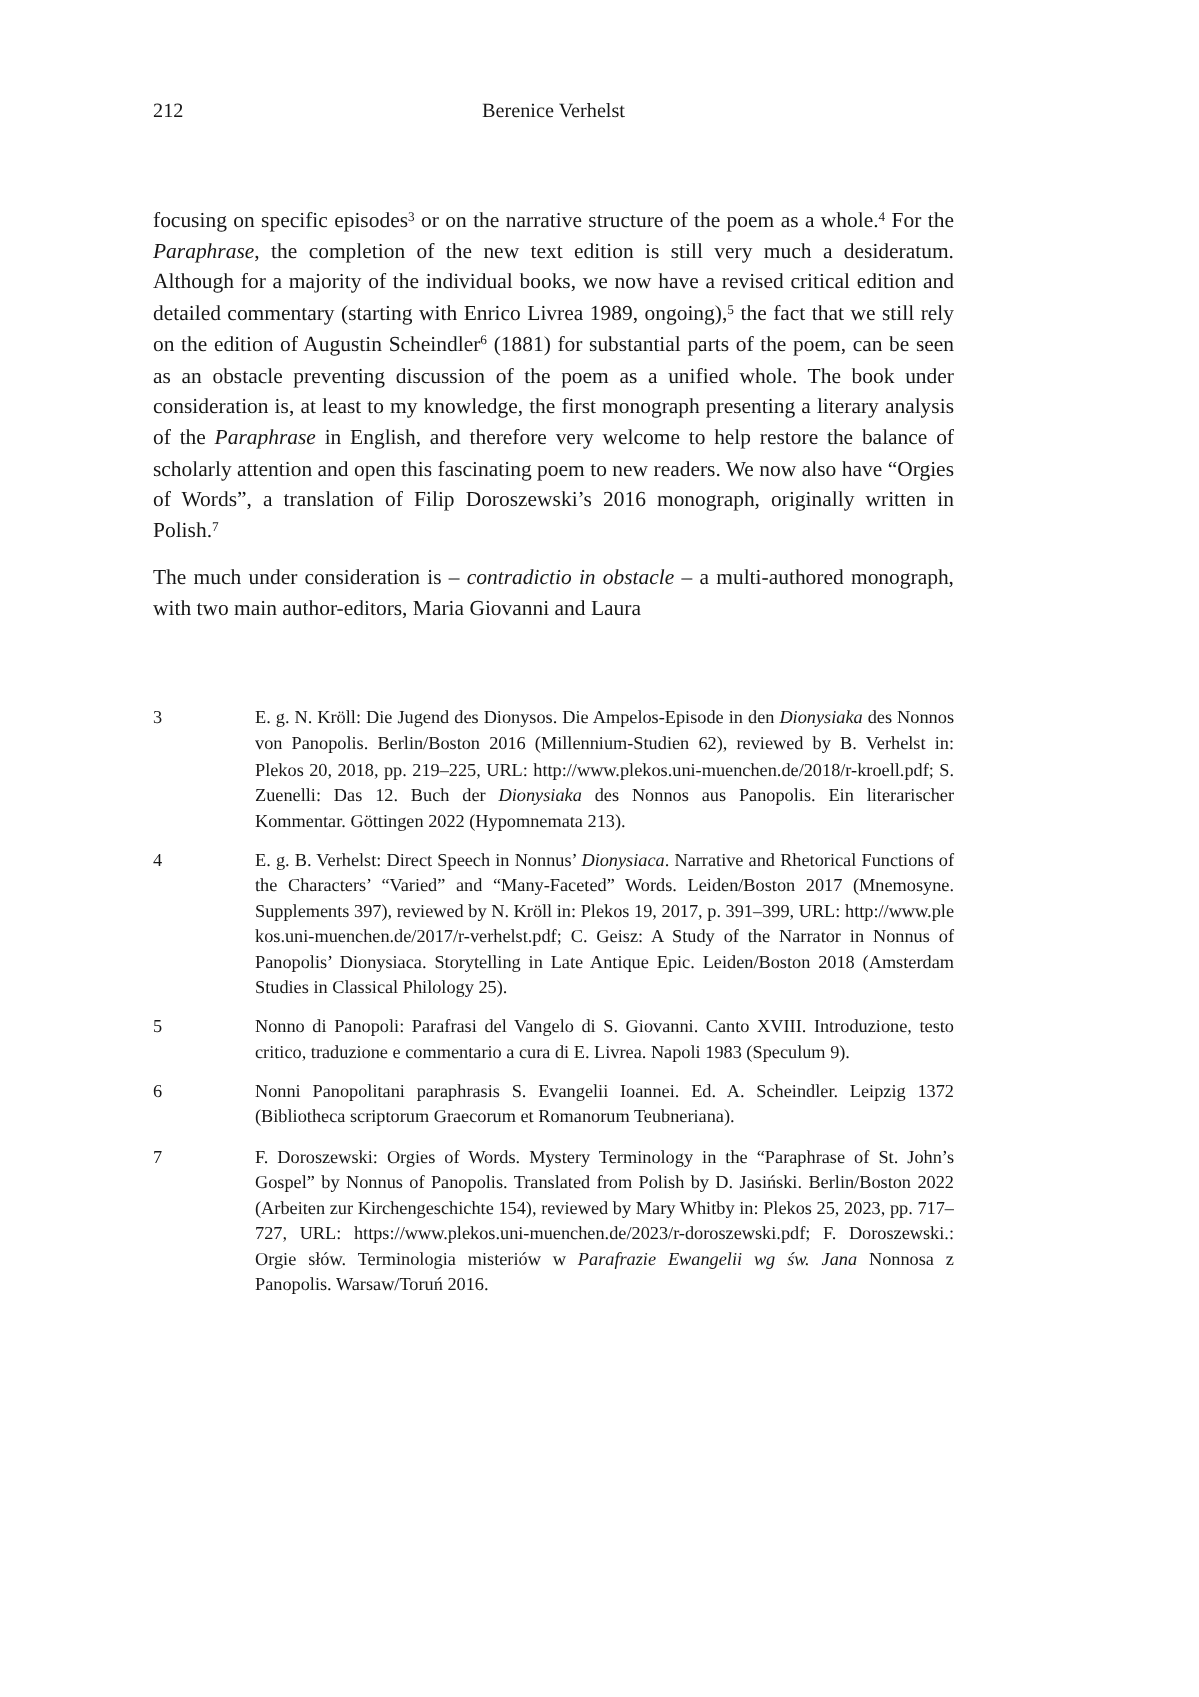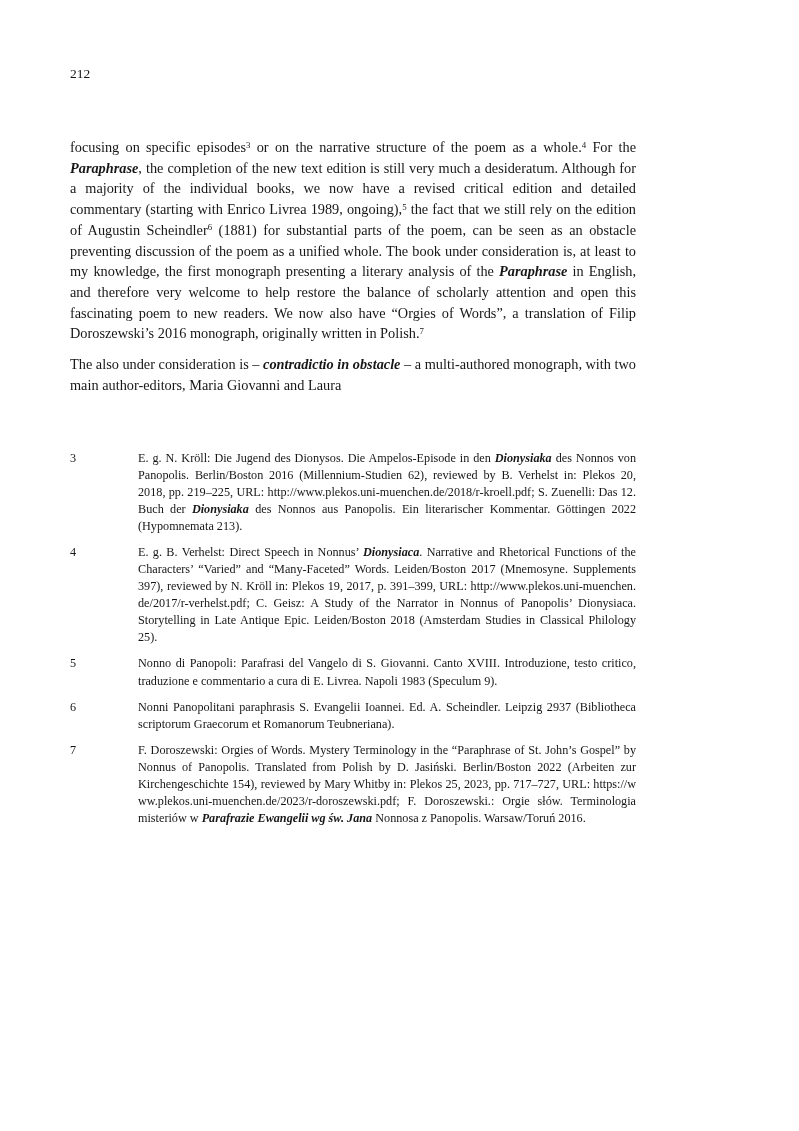--- a/index.html
+++ b/index.html
@@ -4,63 +4,64 @@
 <style>
   * { margin: 0; padding: 0; box-sizing: border-box; }
   html, body { background: #ffffff; }
   body {
     width: 799px;
     height: 1131px;
     font-family: "Liberation Serif", "DejaVu Serif", serif;
     color: #161616;
     overflow: hidden;
   }
-  .page { padding: 66px 163px 0 70px; width: 799px; height: 1131px; }
+  .page { padding: 66px 163px 0 102px; width: 799px; height: 1131px; }
   .running-header { position: relative; font-size: 13.5px; height: 19px; }
   .page-number { position: absolute; left: 0; top: 0; }
   .header-title { display: block; text-align: center; }
   .body-text { margin-top: 52px; font-size: 14.3px; line-height: 1.45; text-align: justify; }
   .para + .para { margin-top: 10px; }
-  .it { font-style: italic; font-weight: bold; }
+  .it { font-style: italic; }
   sup { font-size: 0.62em; vertical-align: baseline; position: relative; top: -0.5em; line-height: 0; }
   .footnotes { margin-top: 54px; font-size: 12.2px; line-height: 1.4; }
   .fn { display: flex; }
   .fn + .fn { margin-top: 9px; }
   .fn-num { width: 36px; flex: 0 0 36px; }
   .fn-text { flex: 1 1 auto; text-align: justify; margin-left: 32px; }
   .url { word-break: break-all; }
 </style>
 </head>
 <body>
 
 <div class="page">
   <header class="running-header">
     <span class="page-number">212</span>
+    <span class="header-title">Berenice Verhelst</span>
   </header>
 
   <main class="body-text">
       <p class="para"><span>focusing on specific episodes</span><sup>3</sup><span> or on the narrative structure of the poem as a whole.</span><sup>4</sup><span> For the </span><span class="it">Paraphrase</span><span>, the completion of the new text edition is still very much a desideratum. Although for a majority of the individual books, we now have a revised critical edition and detailed commentary (starting with Enrico Livrea 1989, ongoing),</span><sup>5</sup><span> the fact that we still rely on the edition of Augustin Scheindler</span><sup>6</sup><span> (1881) for substantial parts of the poem, can be seen as an obstacle preventing discussion of the poem as a unified whole. The book under consideration is, at least to my knowledge, the first monograph presenting a literary analysis of the </span><span class="it">Paraphrase</span><span> in English, and therefore very welcome to help restore the balance of scholarly attention and open this fascinating poem to new readers. We now also have “Orgies of Words”, a translation of Filip Doroszewski’s 2016 monograph, originally written in Polish.</span><sup>7</sup></p>
-      <p class="para"><span>The also under consideration is – </span><span class="it">contradictio in obstacle</span><span> – a multi-authored monograph, with two main author-editors, Maria Giovanni and Laura</span></p>
+      <p class="para"><span>The much under consideration is – </span><span class="it">contradictio in obstacle</span><span> – a multi-authored monograph, with two main author-editors, Maria Giovanni and Laura</span></p>
     </main>
 
   <section class="footnotes">
       <div class="fn">
         <span class="fn-num">3</span>
         <span class="fn-text"><span>E. g. N. Kröll: Die Jugend des Dionysos. Die Ampelos-Episode in den </span><span class="it">Dionysiaka</span><span> des Nonnos von Panopolis. Berlin/Boston 2016 (Millennium-Studien 62), reviewed by B. Verhelst in: Plekos 20, 2018, pp. 219–225, URL: </span><span class="url">http://www.plekos.uni-muenchen.de/2018/r-kroell.pdf</span><span>; S. Zuenelli: Das 12. Buch der </span><span class="it">Dionysiaka</span><span> des Nonnos aus Panopolis. Ein literarischer Kommentar. Göttingen 2022 (Hypomnemata 213).</span></span>
       </div>
       <div class="fn">
         <span class="fn-num">4</span>
         <span class="fn-text"><span>E. g. B. Verhelst: Direct Speech in Nonnus’ </span><span class="it">Dionysiaca</span><span>. Narrative and Rhetorical Functions of the Characters’ “Varied” and “Many-Faceted” Words. Leiden/Boston 2017 (Mnemosyne. Supplements 397), reviewed by N. Kröll in: Plekos 19, 2017, p. 391–399, URL: </span><span class="url">http://www.plekos.uni-muenchen.de/2017/r-verhelst.pdf</span><span>; C. Geisz: A Study of the Narrator in Nonnus of Panopolis’ Dionysiaca. Storytelling in Late Antique Epic. Leiden/Boston 2018 (Amsterdam Studies in Classical Philology 25).</span></span>
       </div>
       <div class="fn">
         <span class="fn-num">5</span>
         <span class="fn-text"><span>Nonno di Panopoli: Parafrasi del Vangelo di S. Giovanni. Canto XVIII. Introduzione, testo critico, traduzione e commentario a cura di E. Livrea. Napoli 1983 (Speculum 9).</span></span>
       </div>
       <div class="fn">
         <span class="fn-num">6</span>
-        <span class="fn-text"><span>Nonni Panopolitani paraphrasis S. Evangelii Ioannei. Ed. A. Scheindler. Leipzig 2937 (Bibliotheca scriptorum Graecorum et Romanorum Teubneriana).</span></span>
+        <span class="fn-text"><span>Nonni Panopolitani paraphrasis S. Evangelii Ioannei. Ed. A. Scheindler. Leipzig 1372 (Bibliotheca scriptorum Graecorum et Romanorum Teubneriana).</span></span>
       </div>
       <div class="fn">
         <span class="fn-num">7</span>
         <span class="fn-text"><span>F. Doroszewski: Orgies of Words. Mystery Terminology in the “Paraphrase of St. John’s Gospel” by Nonnus of Panopolis. Translated from Polish by D. Jasiński. Berlin/Boston 2022 (Arbeiten zur Kirchengeschichte 154), reviewed by Mary Whitby in: Plekos 25, 2023, pp. 717–727, URL: </span><span class="url">https://www.plekos.uni-muenchen.de/2023/r-doroszewski.pdf</span><span>; F. Doroszewski.: Orgie słów. Terminologia misteriów w </span><span class="it">Parafrazie Ewangelii wg św. Jana</span><span> Nonnosa z Panopolis. Warsaw/Toruń 2016.</span></span>
       </div>
     </section>
 </div>
 
 </body></html>

